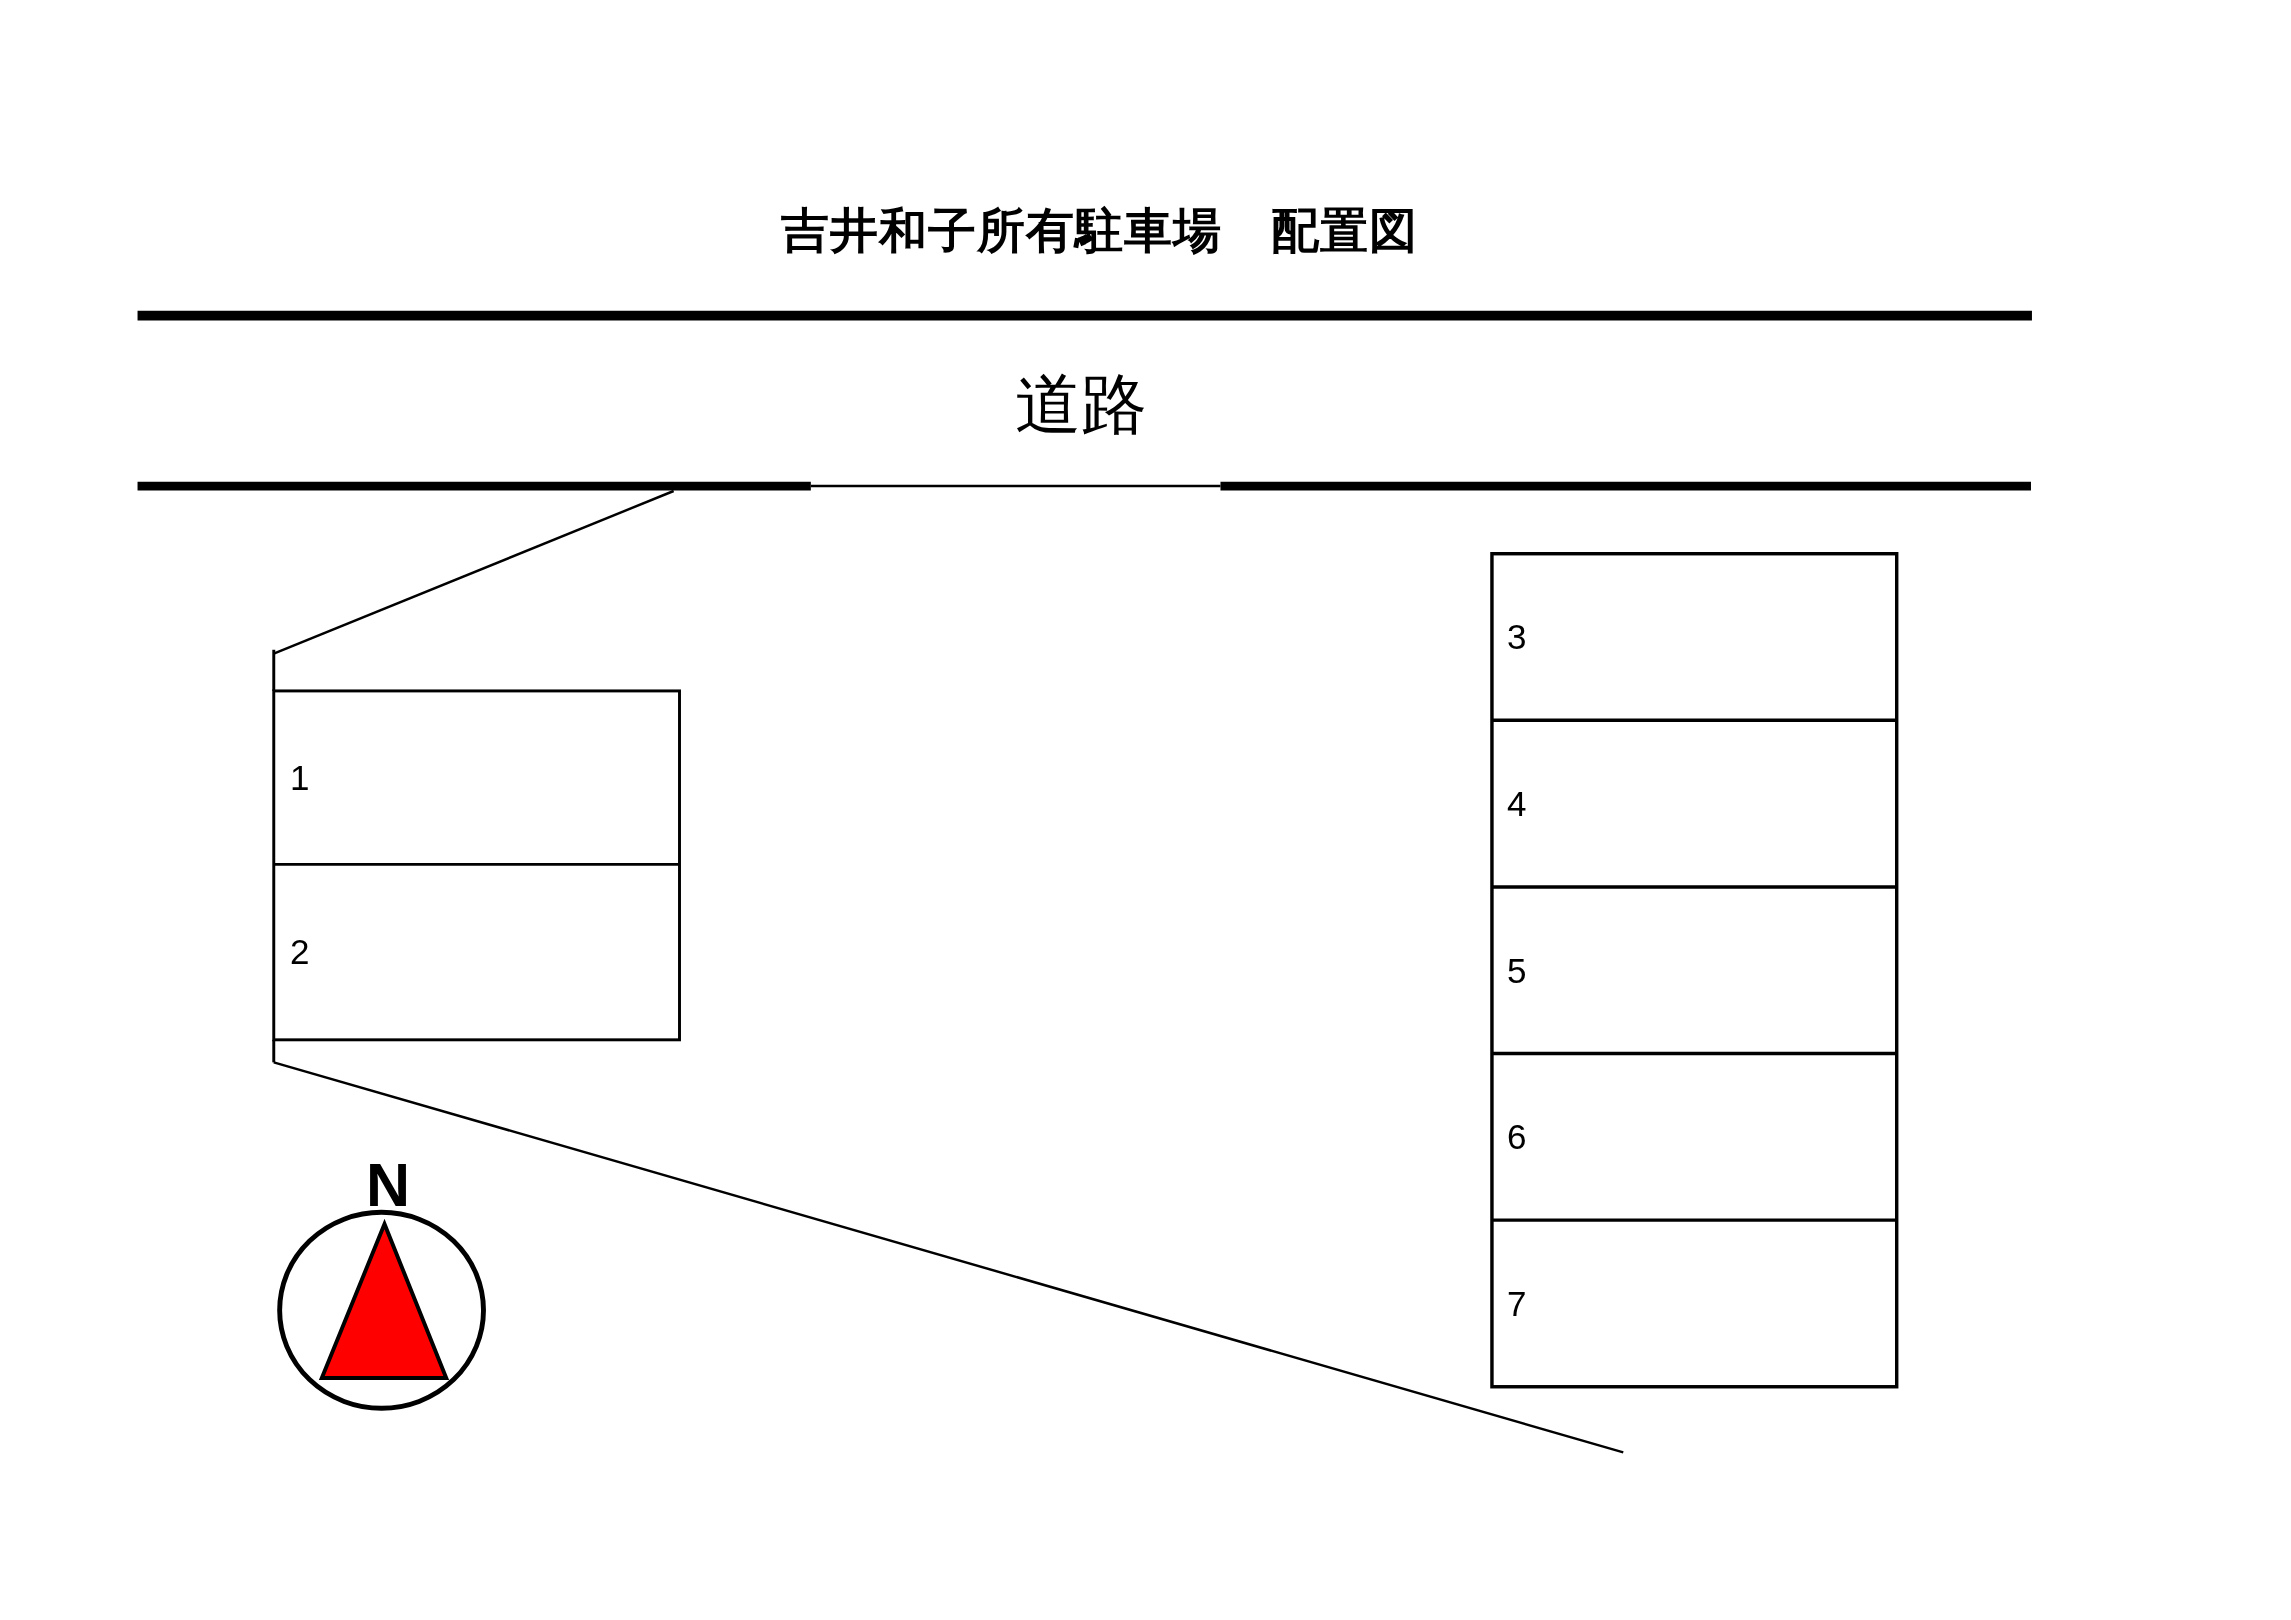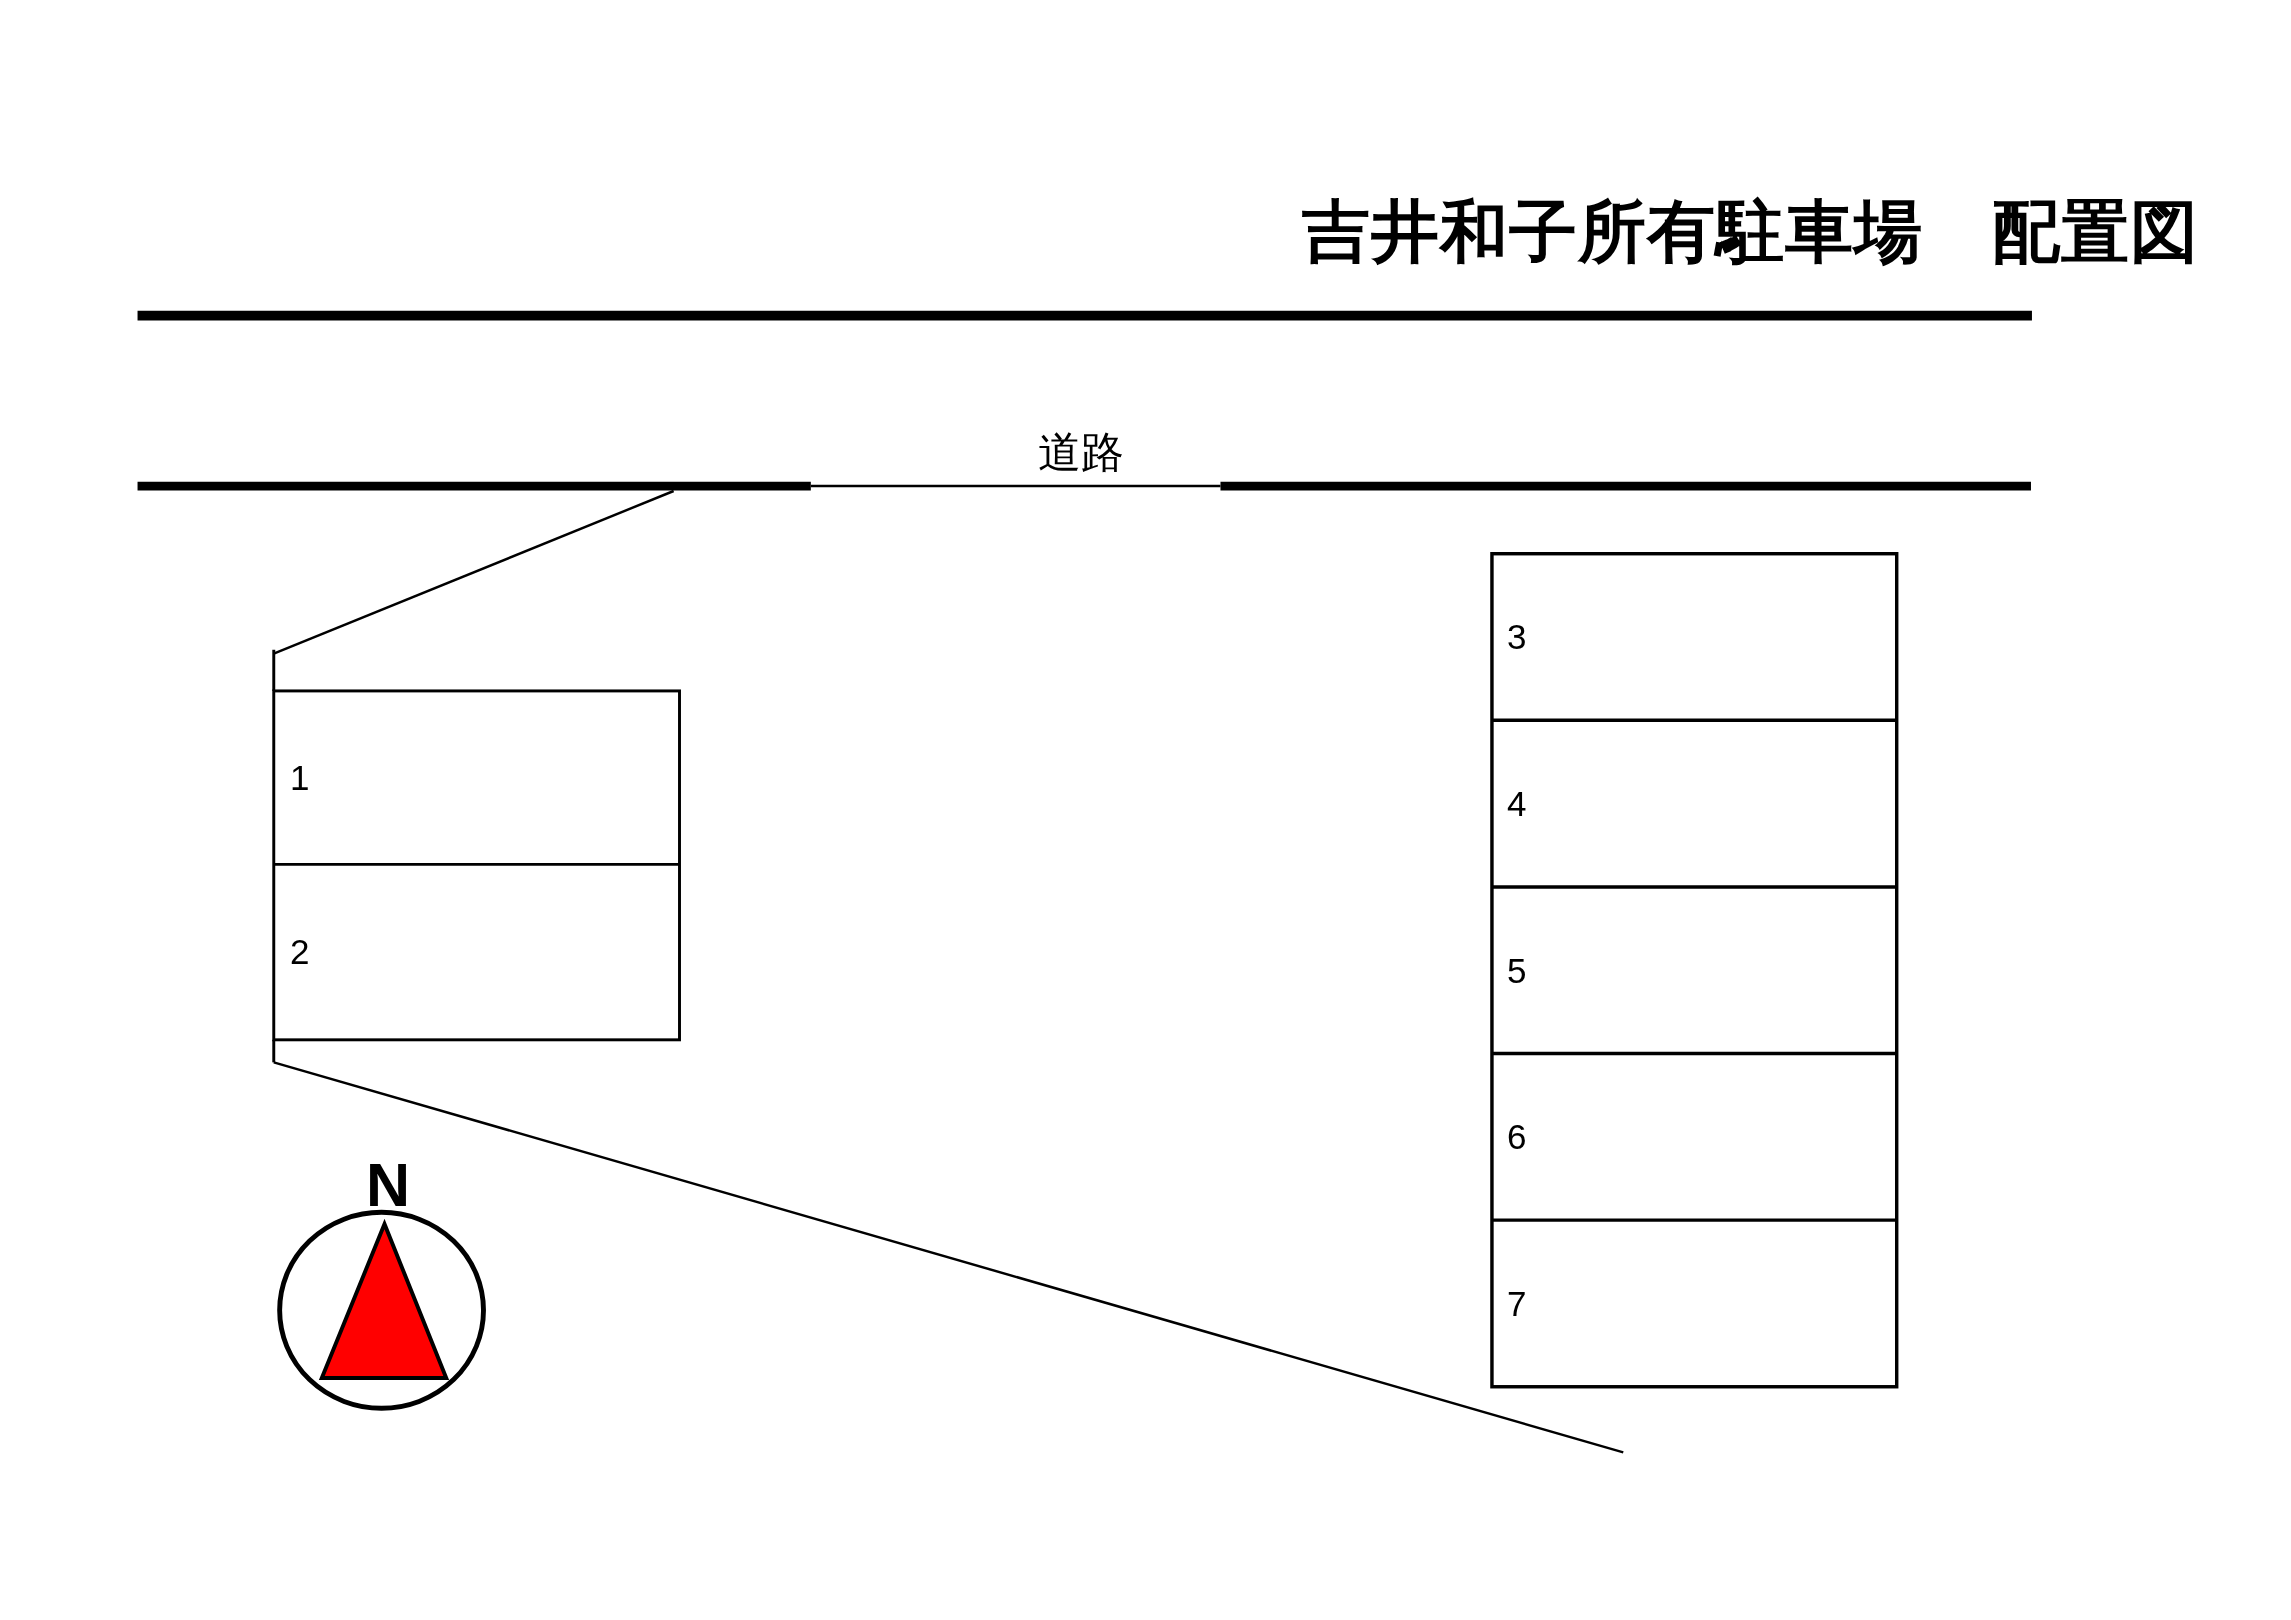--- a/index.html
+++ b/index.html
@@ -21,37 +21,36 @@
     left: 0;
     top: 0;
     width: 2292px;
     height: 1620px;
   }
   .title {
     position: absolute;
     left: 0;
     top: 192px;
     width: 2199px;
-    text-align: right;
-    font-size: 68px;
+    text-align: center;
+    font-size: 48px;
     line-height: 78px;
     font-weight: 900;
     letter-spacing: 1px;
     white-space: nowrap;
   }
   .road-label {
     position: absolute;
     left: 1081px;
     top: 378px;
     transform: translateX(-50%);
-    font-size: 43px;
+    font-size: 66px;
     line-height: 53px;
     font-weight: 400;
     white-space: nowrap;
-    margin-top: 48px;
   }
   .space-label {
     position: absolute;
     font-size: 35px;
     line-height: 35px;
     font-weight: 400;
   }
   .north-label {
     position: absolute;
     left: 388px;

